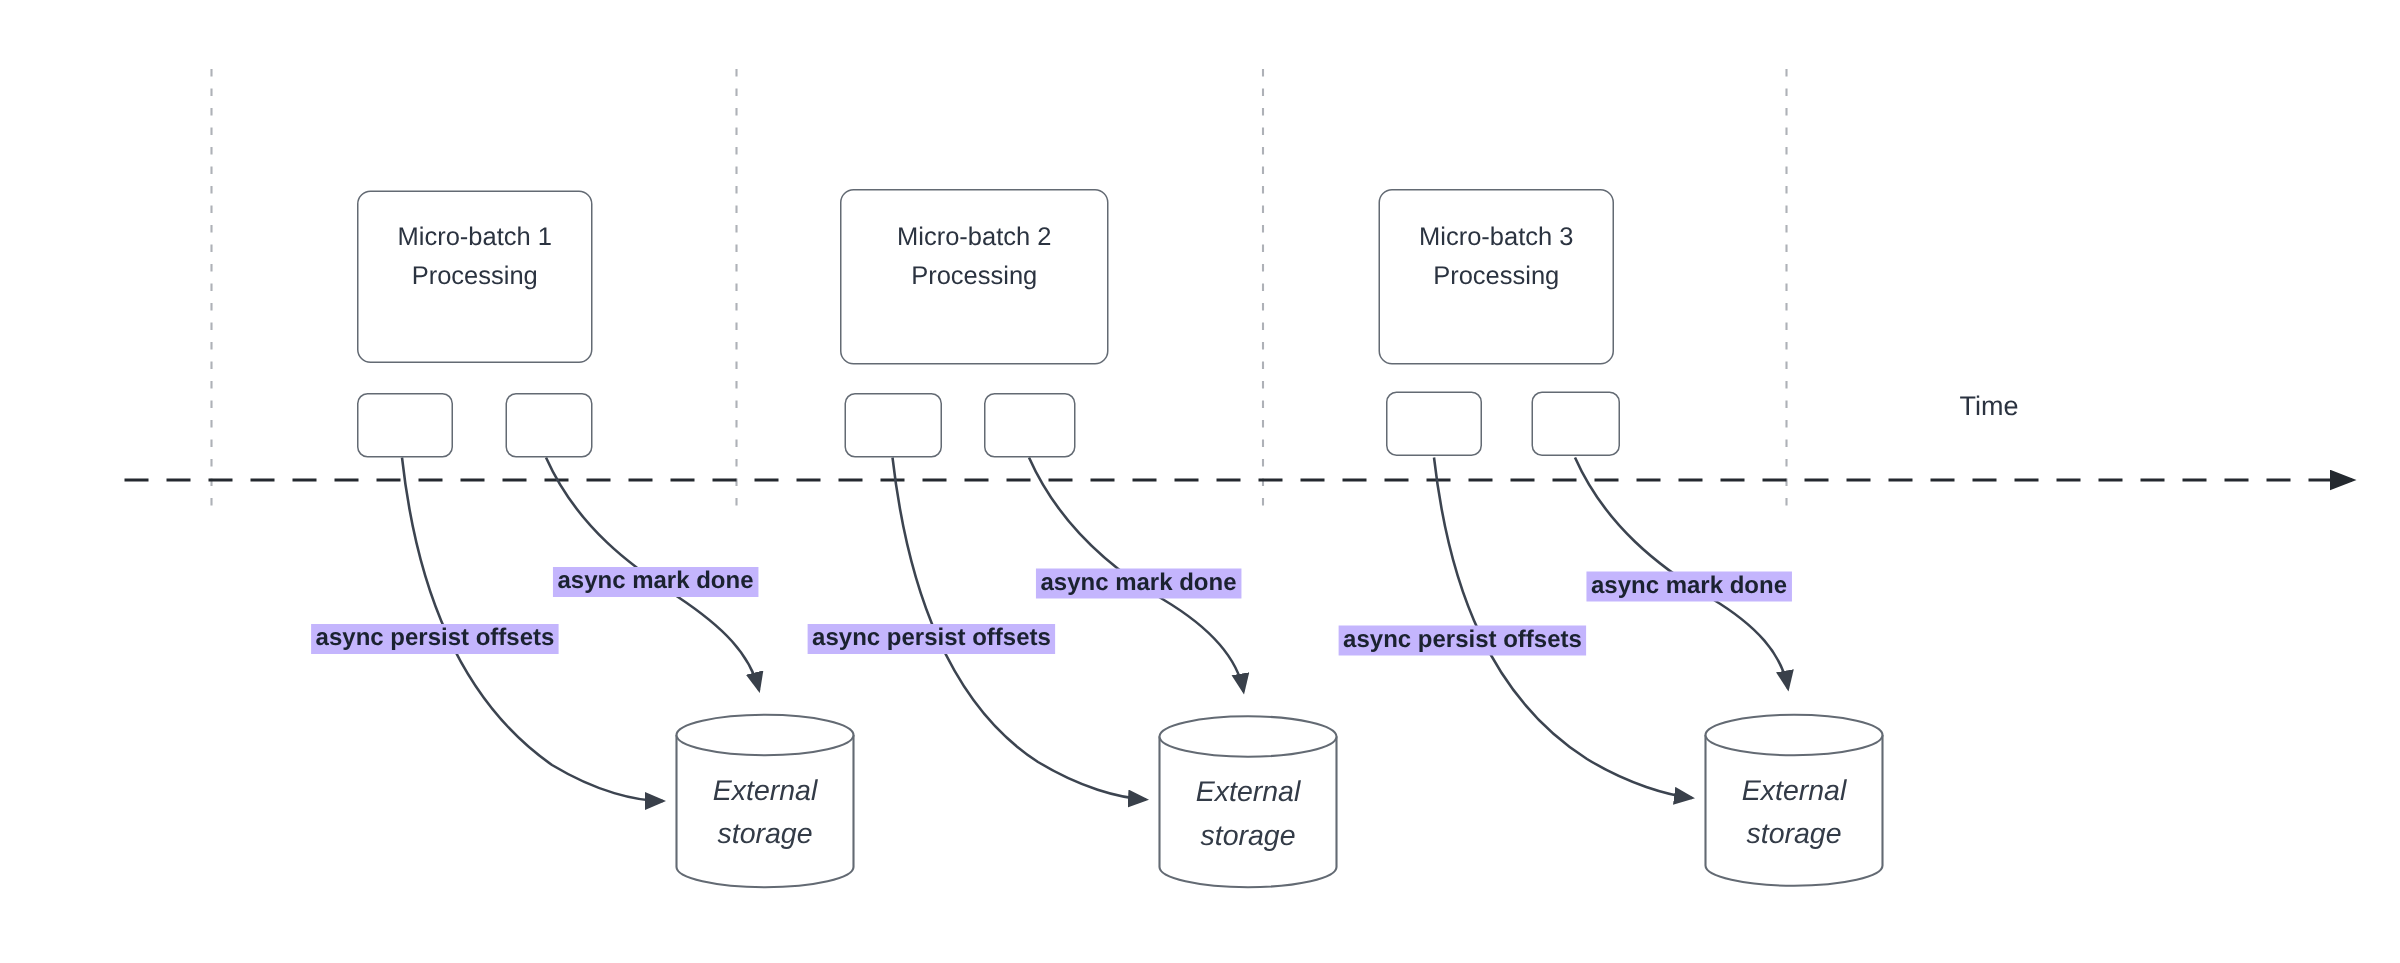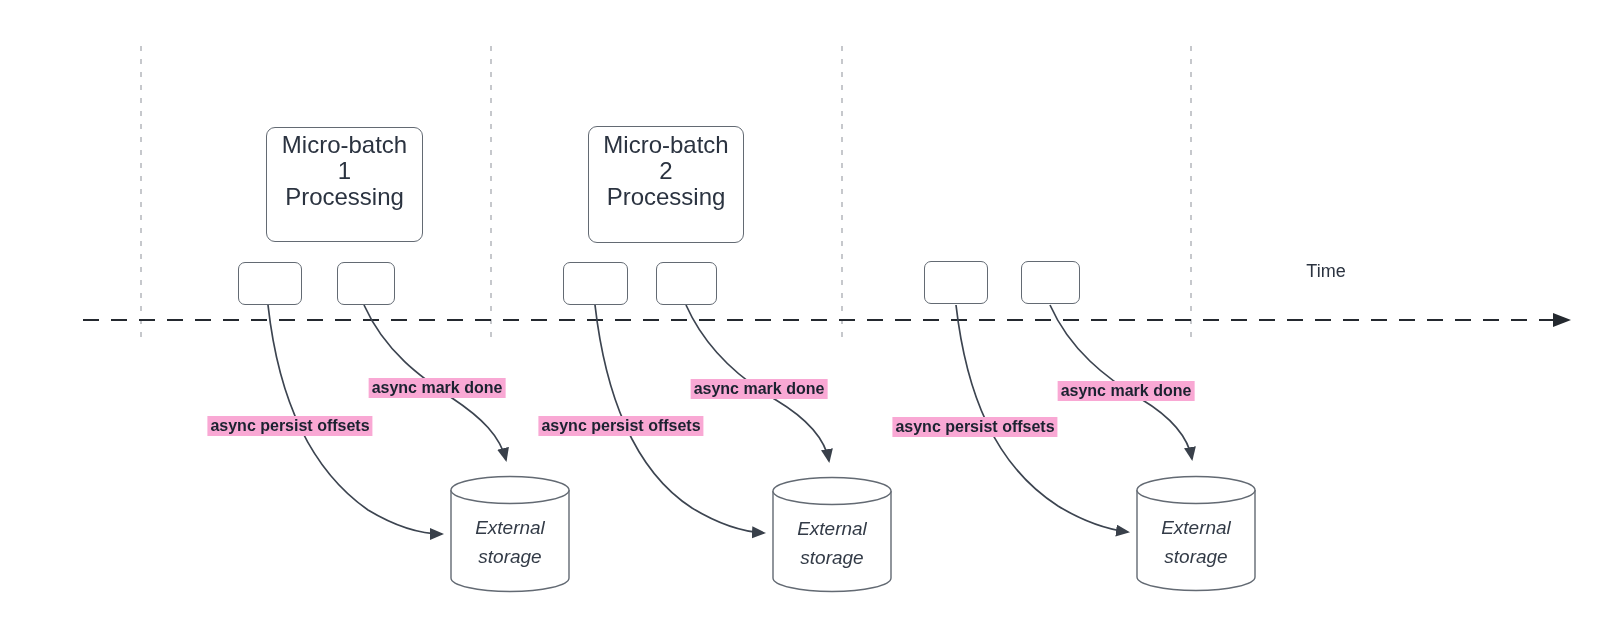--- a/index.html
+++ b/index.html
@@ -47,40 +47,39 @@
     box-sizing: border-box;
     background: #ffffff;
     border: 1.4px solid #636a73;
     border-radius: 9px;
     display: flex;
     align-items: center;
     justify-content: center;
     text-align: center;
   }
   .node.title-box {
-    font-size: 24px;
+    font-size: 17px;
     line-height: 26px;
     color: #2b3340;
     padding: 6px 14px 34px 14px;
-    margin-left: 28px;
   }
   .node.mini-box {
     border-radius: 7px;
   }
   .float-label {
     position: absolute;
     transform: translate(-50%, -50%);
     white-space: nowrap;
     text-align: center;
   }
   .arrow-label {
     font-size: 16px;
     font-weight: bold;
     color: #1b2230;
-    background: #f9a8d4;
+    background: #c4b5fd;
     padding: 1px 3px;
   }
   .storage-label {
     font-size: 19px;
     line-height: 29px;
     color: #333b47;
     white-space: normal;
     width: 100px;
     font-style: italic;
   }
@@ -130,22 +129,25 @@
     </g>
     <g>
       <path class="cyl" d="M1137,490 L1137,577 A59,13.5 0 0 0 1255,577 L1255,490"></path>
       <ellipse class="cyl" cx="1196" cy="490" rx="59" ry="13.5"></ellipse>
     </g>
   </svg>
 
   <div class="node title-box" style="left:238px; top:127px; width:157px; height:115px;">
     <span>Micro-batch 1 Processing</span>
   </div>
-  <div class="node title-box" style="left:560px; top:126px; width:156px; height:117px;">
+  <div class="node title-box" style="left:560px; top:126px; width:179px; height:117px;">
     <span>Micro-batch 2 Processing</span>
+  </div>
+  <div class="node title-box" style="left:919px; top:126px; width:157px; height:117px;">
+    <span>Micro-batch 3 Processing</span>
   </div>
 
   <div class="node mini-box" style="left:238px; top:262px; width:64px; height:43px;"></div>
   <div class="node mini-box" style="left:337px; top:262px; width:58px; height:43px;"></div>
   <div class="node mini-box" style="left:563px; top:262px; width:65px; height:43px;"></div>
   <div class="node mini-box" style="left:656px; top:262px; width:61px; height:43px;"></div>
   <div class="node mini-box" style="left:924px; top:261px; width:64px; height:43px;"></div>
   <div class="node mini-box" style="left:1021px; top:261px; width:59px; height:43px;"></div>
 
   <div class="float-label arrow-label" style="left:290px; top:426px;">async persist offsets</div>

